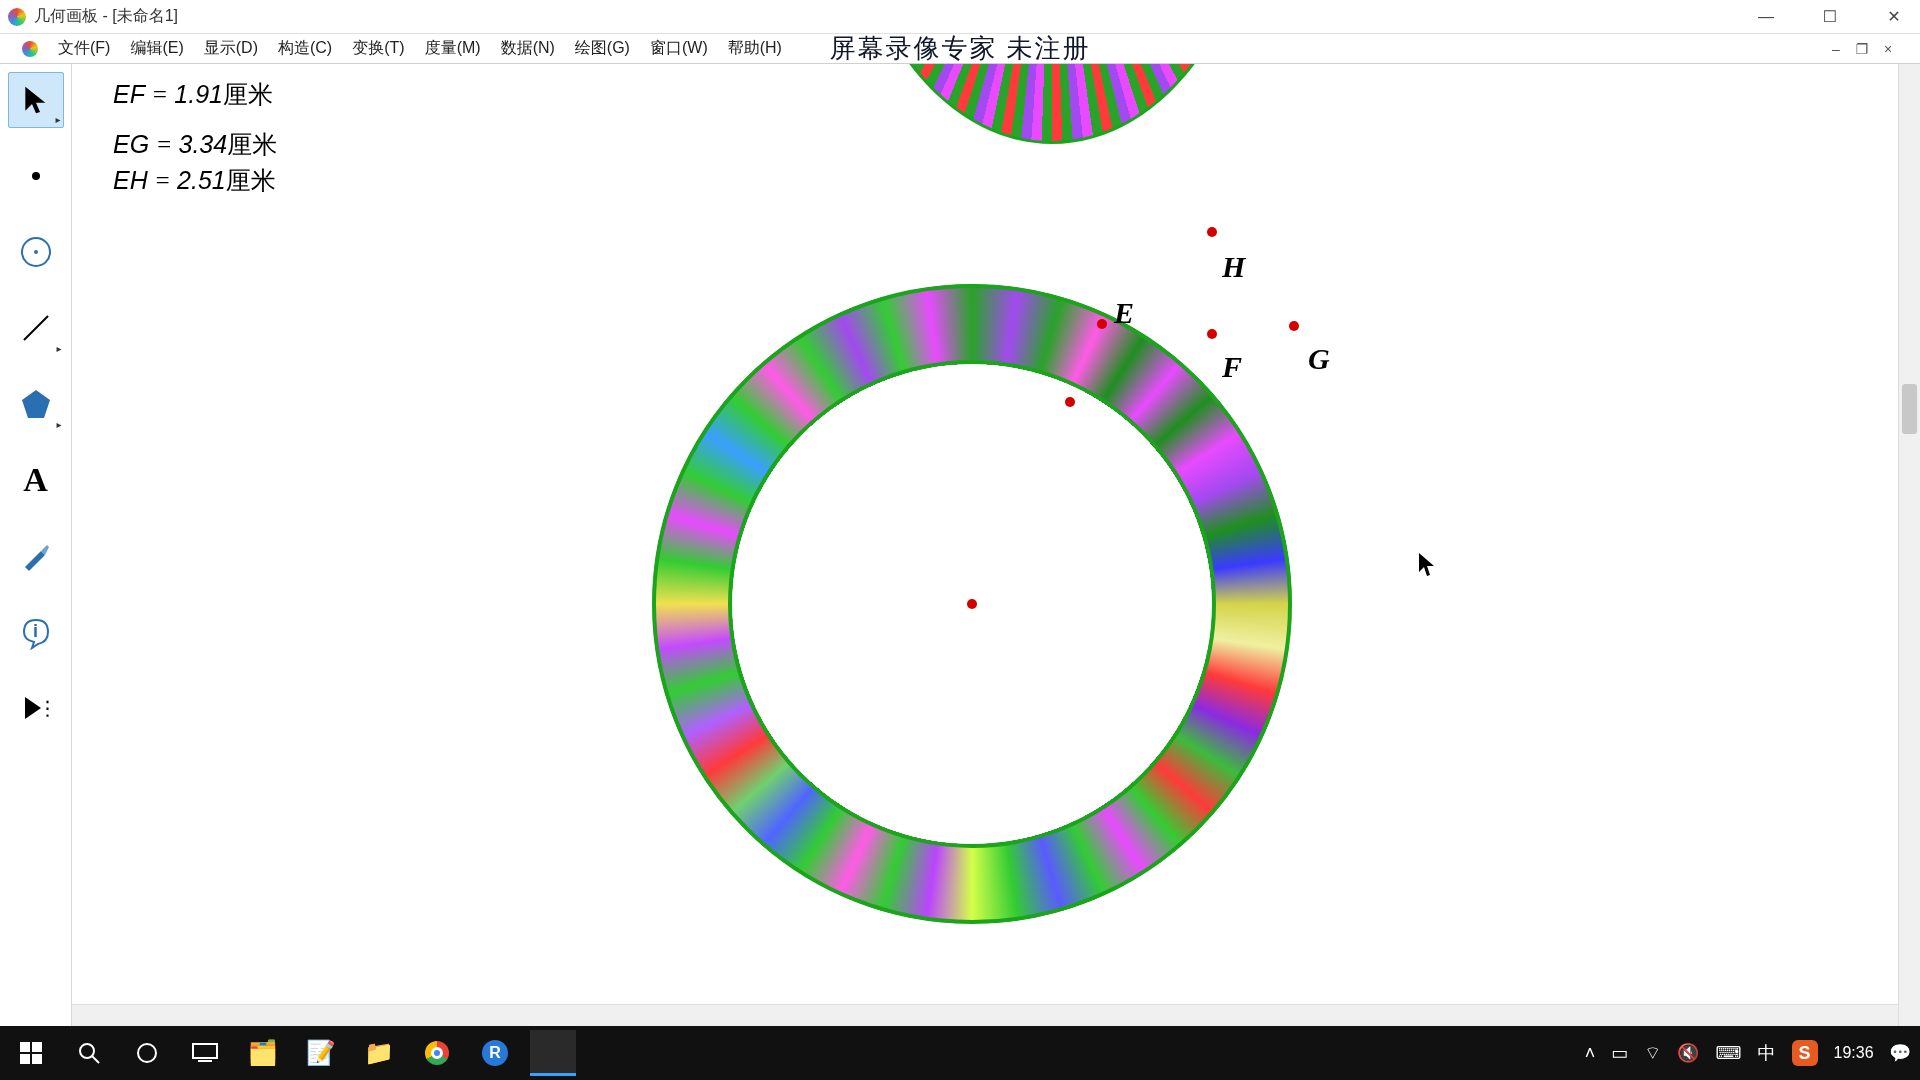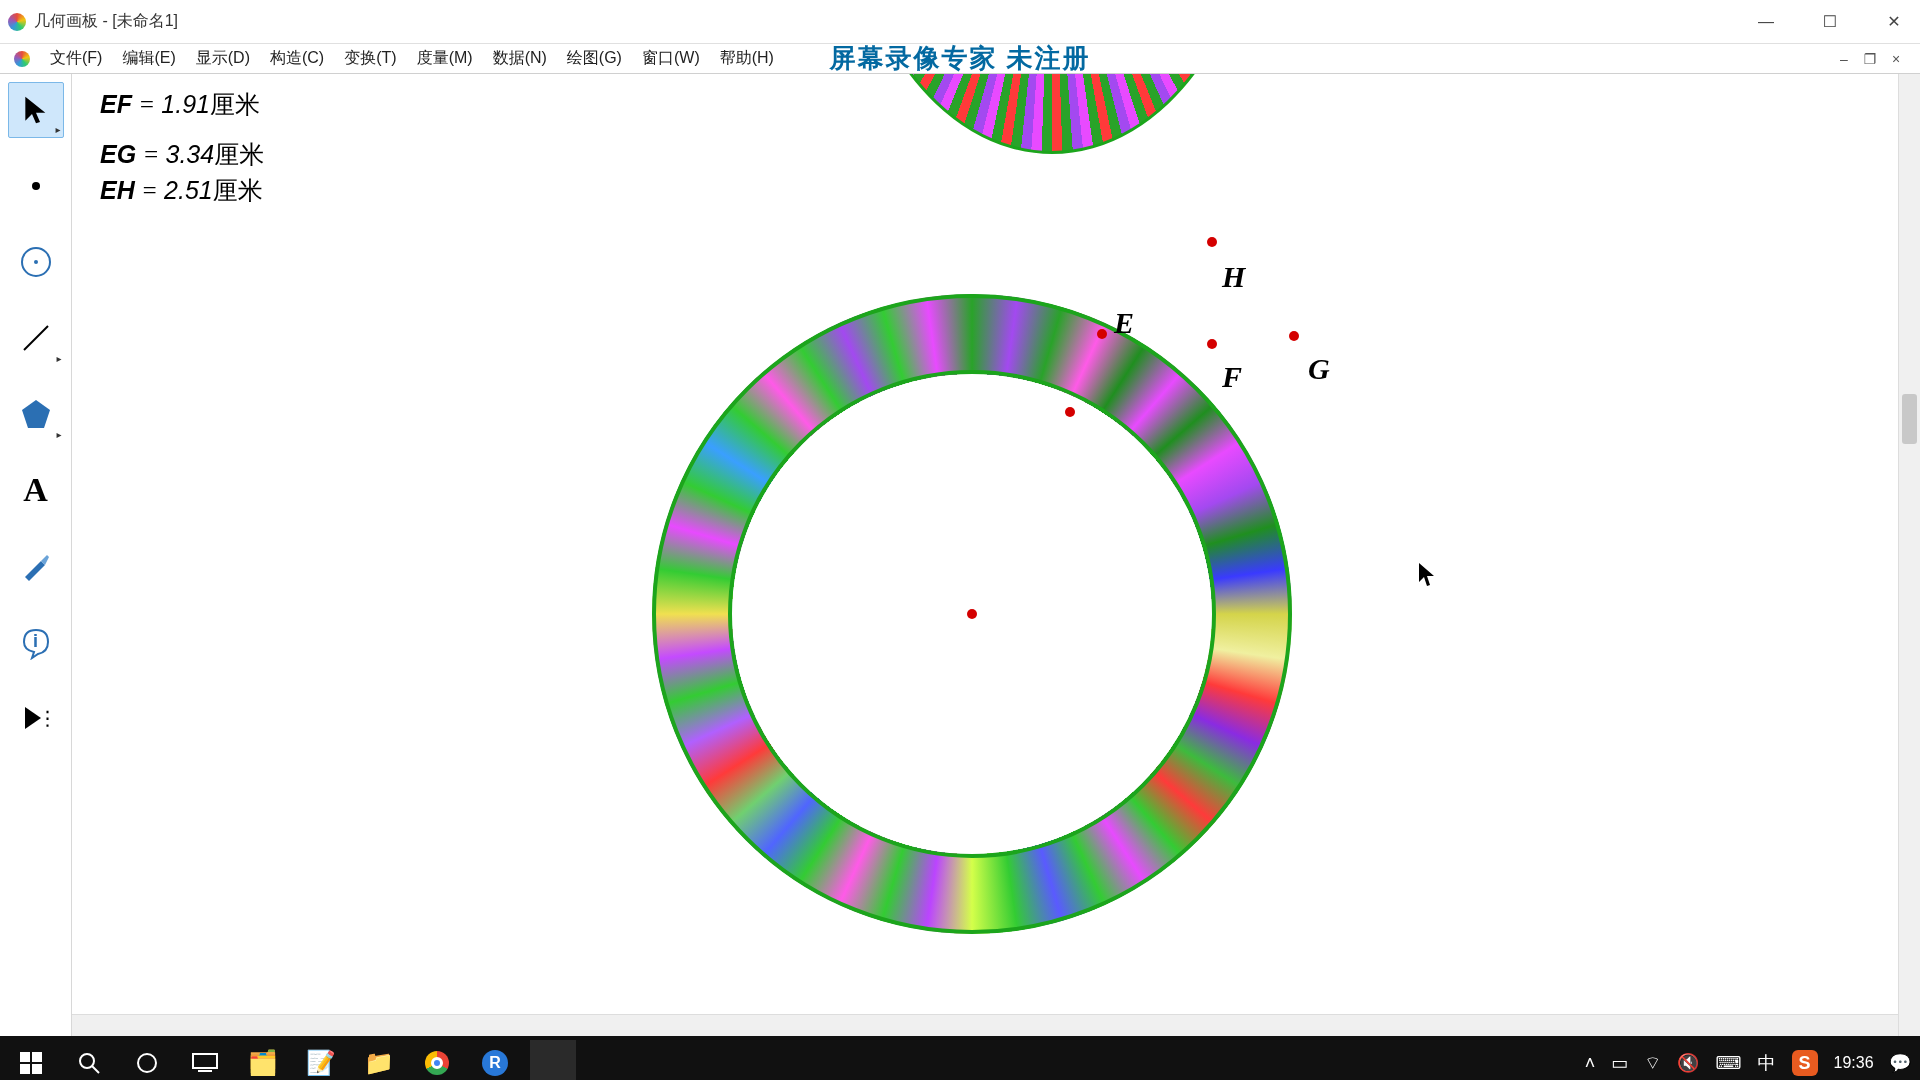--- a/index.html
+++ b/index.html
@@ -1,49 +1,49 @@
 <!DOCTYPE html>
 <html><head>
 <meta charset="utf-8">
 <style>
   * { margin: 0; padding: 0; box-sizing: border-box; font-family: "Microsoft YaHei", Arial, sans-serif; }
   html, body { width: 1920px; height: 1080px; overflow: hidden; background: #fff; }
 
   
-  .titlebar { height: 44px; background: #fff; display: flex; align-items: center; padding: 0 8px; border-bottom: 1px solid #e0e0e0; }
+  .titlebar { height: 34px; background: #fff; display: flex; align-items: center; padding: 0 8px; border-bottom: 1px solid #e0e0e0; }
   .titlebar .app-icon { width: 18px; height: 18px; margin-right: 8px; border-radius: 50%; background: conic-gradient(#e74c3c,#f1c40f,#2ecc71,#3498db,#9b59b6,#e74c3c); }
   .titlebar .title-text { font-size: 16px; color: #333; }
   .titlebar .win-controls { margin-left: auto; display: flex; gap: 28px; align-items: center; }
   .win-btn { width: 36px; height: 28px; display: flex; align-items: center; justify-content: center; color: #444; font-size: 16px; }
 
   
-  .menubar { height: 30px; background: #fff; display: flex; align-items: center; padding: 0 14px; border-bottom: 1px solid #d0d0d0; position: relative; }
+  .menubar { height: 30px; background: #fff; display: flex; align-items: center; padding: 0 22px; border-bottom: 1px solid #d0d0d0; position: relative; }
   .menubar .app-icon-small { width: 16px; height: 16px; margin-right: 10px; border-radius: 50%; background: conic-gradient(#e74c3c,#f1c40f,#2ecc71,#3498db,#9b59b6,#e74c3c); }
   .menu-item { padding: 4px 10px; font-size: 16px; color: #222; cursor: pointer; }
-  .menubar .banner { position: absolute; left: 50%; transform: translateX(-50%); font-size: 26px; color: #0369a1; font-weight: 700; letter-spacing: 2px; }
+  .menubar .banner { position: absolute; left: 50%; transform: translateX(-50%); font-size: 26px; color: #0f172a; font-weight: 400; letter-spacing: 2px; }
   .menubar .mdi-controls { margin-left: auto; display: flex; gap: 6px; }
   .mdi-btn { width: 20px; height: 18px; font-size: 14px; color: #555; display:flex; align-items:center; justify-content:center;}
 
   
   .workarea { display: flex; height: calc(100% - 34px - 30px - 54px); background: #fff; }
 
   
   .toolbar { width: 72px; background: #fff; border-right: 1px solid #d8d8d8; display: flex; flex-direction: column; align-items: center; padding-top: 8px; gap: 20px; }
   .tool { width: 56px; height: 56px; display: flex; align-items: center; justify-content: center; position: relative; }
   .tool.selected { background: #cfe7fb; border: 1px solid #7bb8e8; border-radius: 2px; }
   .tool .sub { position: absolute; right: 2px; bottom: 2px; font-size: 10px; color: #333; }
 
   
   .canvas { flex: 1; position: relative; background: #fff; overflow: hidden; }
   .vscroll { position: absolute; right: 0; top: 0; bottom: 0; width: 22px; background: #f0f0f0; border-left: 1px solid #ddd; }
   .vscroll .thumb { position:absolute; left:3px; right:3px; top:320px; height:50px; background:#c8c8c8; border-radius:3px;}
   .hscroll { position: absolute; left: 0; right: 22px; bottom: 0; height: 22px; background: #f0f0f0; border-top: 1px solid #ddd; }
 
   .measure { position: absolute; left: 28px; font-size: 25px; color: #000; font-style: italic; font-family: "Times New Roman", serif; }
-  .measure .var { font-weight: bold; font-style: italic; }
+  .measure .var { font-weight: normal; font-style: italic; margin-left: 13px; }
   .measure .unit { font-style: normal; font-family: "SimSun", serif; margin-top: 20px; }
 
   .point-label { position: absolute; font-family: "Times New Roman", serif; font-weight: bold; font-style: italic; font-size: 30px; color: #000; }
   .geo-point { position: absolute; width: 10px; height: 10px; background: #d40000; border-radius: 50%; transform: translate(-50%,-50%); }
 
   .ring-wrap { position: absolute; left: 580px; top: 220px; width: 640px; height: 640px; }
   .ring {
     position: absolute; inset: 0; border-radius: 50%;
     background: conic-gradient(from 0deg,
       #29a329, #a349f0, #29a329, #ff5ae8, #1f8f1f, #e84aff, #1f8f1f, #e84aff,

